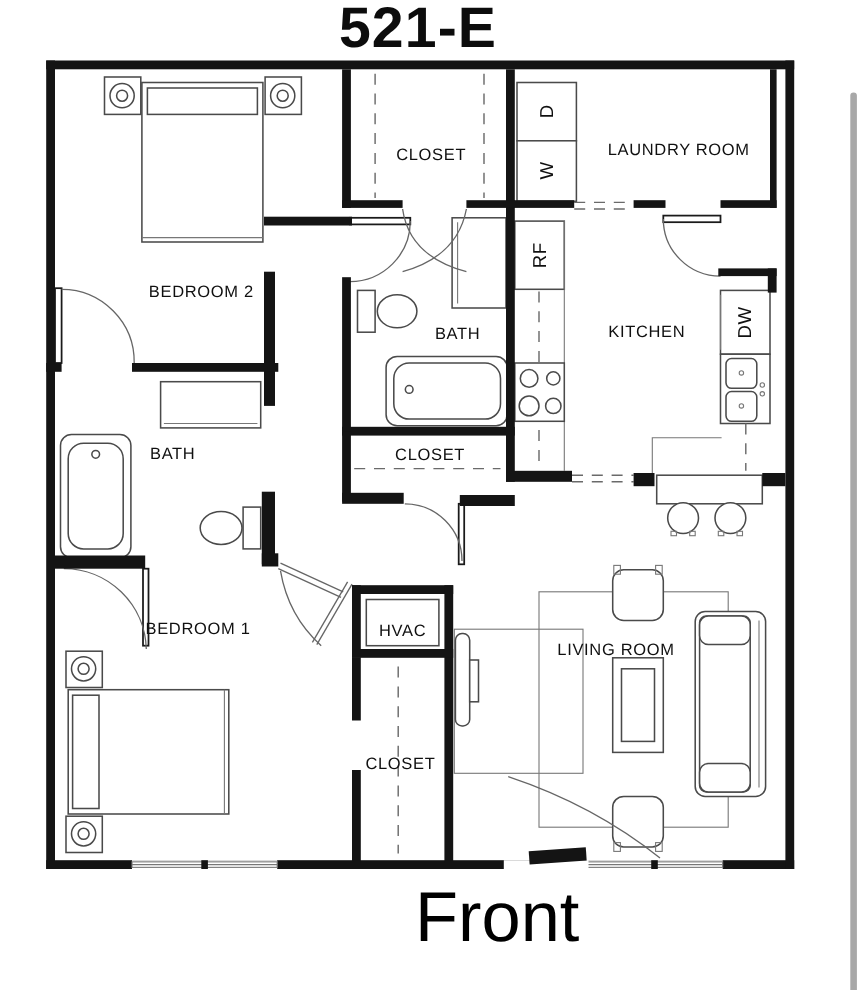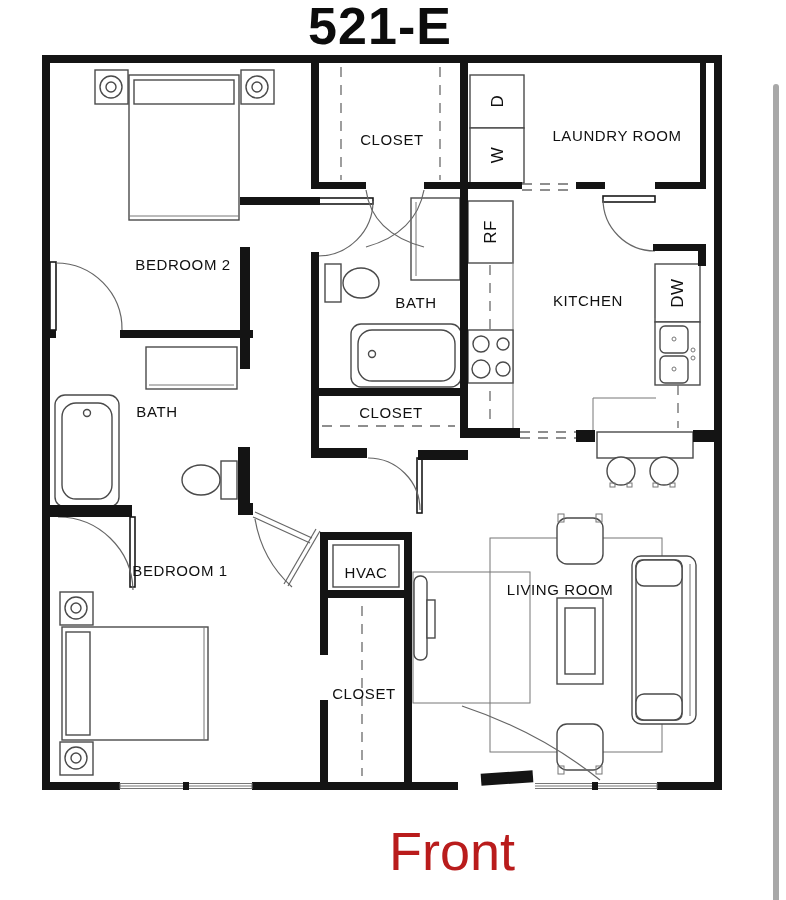--- a/index.html
+++ b/index.html
@@ -1,21 +1,21 @@
 <!DOCTYPE html>
 <html><head>
 <meta charset="utf-8">
 <style>
   html,body{margin:0;padding:0;background:#ffffff;}
   .page{position:relative;width:786px;height:900px;background:#fff;overflow:hidden;
         font-family:"Liberation Sans",sans-serif;text-decoration:underline;}
   .plan-title{position:absolute;top:-4px;left:380px;transform:translateX(-50%);
         font-size:52px;font-weight:bold;color:#0c0c0c;letter-spacing:1px;white-space:nowrap;}
   .plan-footer{position:absolute;top:796px;left:452px;transform:translateX(-50%);
-        font-size:54px;font-weight:normal;color:#b91c1c;white-space:nowrap;margin-top:24px;}
+        font-size:64px;font-weight:normal;color:#000000;white-space:nowrap;}
   .scrollbar{position:absolute;top:84px;left:773px;width:6px;height:816px;
         background:#a8a8a8;border-radius:3px 3px 0 0;}
   svg{position:absolute;top:0;left:0;}
   .wall{fill:#141414;stroke:none;}
   .thin{fill:#fff;stroke:#4a4a4a;stroke-width:1.4;}
   .thinner{fill:none;stroke:#777;stroke-width:1;}
   .dash{fill:none;stroke:#6a6a6a;stroke-width:1.3;stroke-dasharray:10 8;}
   .arc{fill:none;stroke:#666;stroke-width:1.2;}
   .leaf{fill:#fff;stroke:#1a1a1a;stroke-width:1.6;}
   .lbl{font-family:"Liberation Sans",sans-serif;font-size:15px;fill:#101010;

